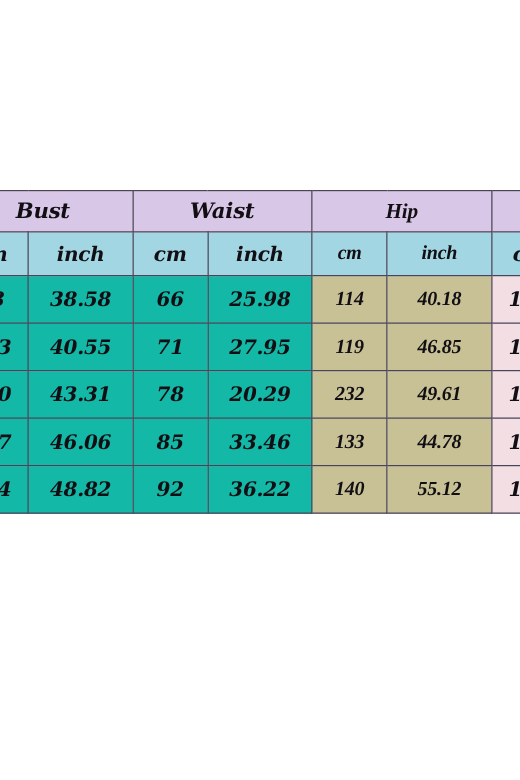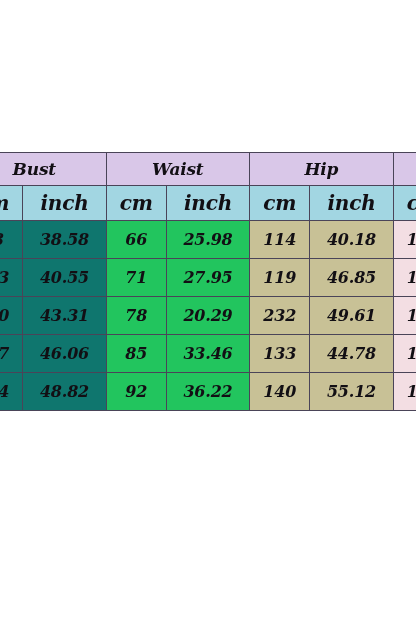--- a/index.html
+++ b/index.html
@@ -52,33 +52,33 @@
   tr.group-header th {
     height: 32px;
     background: #d9c7e8;
     font-size: 17px;
   }
 
   
   tr.unit-header th {
     height: 34px;
     background: #a2d6e2;
-    font-size: 20px;
+    font-size: 16px;
   }
 
   
   tr.data-row td {
     height: 37px;
     font-size: 16px;
   }
 
   
-  .grp-bust  { background: #0f766e; }
-  .grp-waist { background: #22c55e; }
-  .grp-hip   { background: #c8c196; }
+  .grp-bust  { background: #14b8a6; }
+  .grp-waist { background: #14b8a6; }
+  .grp-hip   { background: #c8c196; font-family: Liberation Serif, serif; }
   .grp-extra { background: #f3dee3; }
 
   
   tr.group-header th.grp-bust,
   tr.group-header th.grp-waist,
   tr.group-header th.grp-hip,
   tr.group-header th.grp-extra { background: #d9c7e8; }
 
   tr.unit-header th.grp-bust,
   tr.unit-header th.grp-waist,

